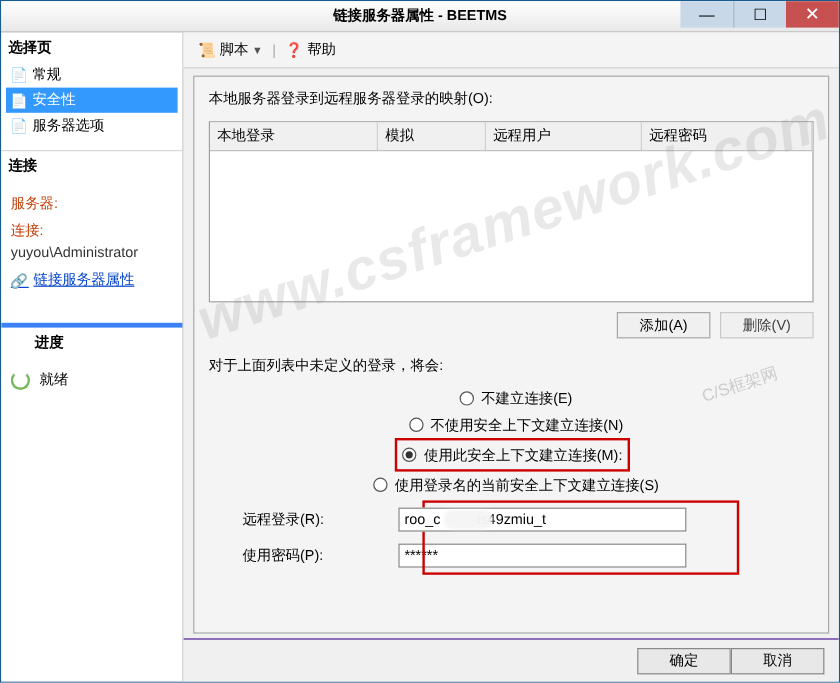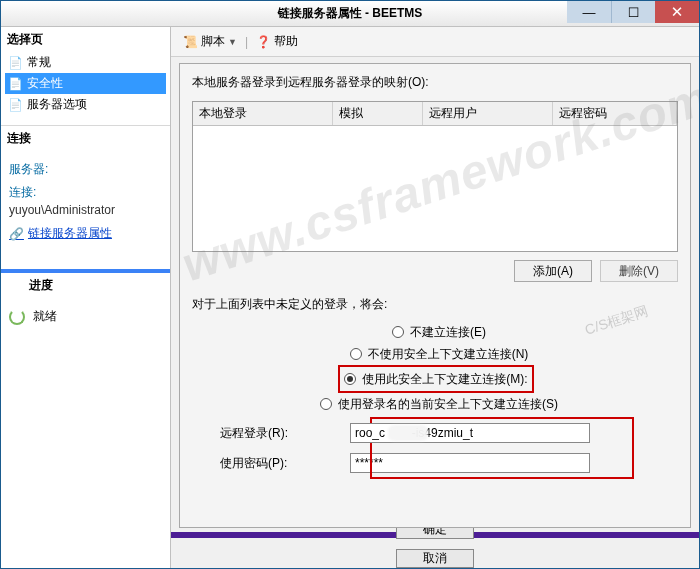--- a/index.html
+++ b/index.html
@@ -47,21 +47,21 @@
   .tb-min { background: #c8d8e8; }
   .tb-max { background: #c8d8e8; border-left:1px solid #a0b8d0;}
   .tb-close { background: #c75050; color: #fff; font-size:15px;}
   
   .content {
     flex: 1;
     display: flex;
     overflow: hidden;
   }
   .left-panel {
-    width: 170px;
+    width: 152px;
     background: #fff;
     border-right: 1px solid #c0c0c0;
     display: flex;
     flex-direction: column;
   }
   .left-header {
     font-weight: bold;
     padding: 4px 6px 2px;
   }
   .tree { padding: 2px 4px 10px; }
@@ -73,21 +73,21 @@
   }
   .tree-item.selected {
     background: #3399ff;
     color: #fff;
   }
   .tree-icon {
     width: 14px; height: 14px;
     display:inline-flex; align-items:center; justify-content:center;
   }
   .conn-block { padding: 6px 8px; min-height:120px;}
-  .conn-label { color: #0369a1; margin-top:6px;}
+  .conn-label { color: #c2410c; margin-top:6px;}
   .conn-value { color: #333; margin:2px 0 6px;}
   .link { color: #0645cc; text-decoration: underline; cursor:pointer; display:inline-flex; align-items:center; gap:4px;}
   .progress-block { padding: 6px 8px; flex:1;}
   
   .right-panel {
     flex: 1;
     background: #f0f0f0;
     display: flex;
     flex-direction: column;
     position: relative;
@@ -196,28 +196,26 @@
     height: 20px;
     border: 1px solid #888;
     padding: 0 4px;
     background:#fff;
     font-size:12px;
     width: 240px;
   }
   
   .bottom-bar {
     height: 36px;
-    border-top: 6px solid #4c1d95;
+    border-top: 1px solid #4c1d95;
     display:flex;
     align-items:center;
     justify-content:flex-end;
-    gap: 10px;
     padding: 0 12px;
     background:#f0f0f0;
-    flex-direction:column;
   }
   .btn-main {
     min-width: 78px; height:22px;
     border:1px solid #888;
     background:#e8e8e8;
     display:inline-flex; align-items:center; justify-content:center;
   }
   
   .watermark {
     position:absolute;

